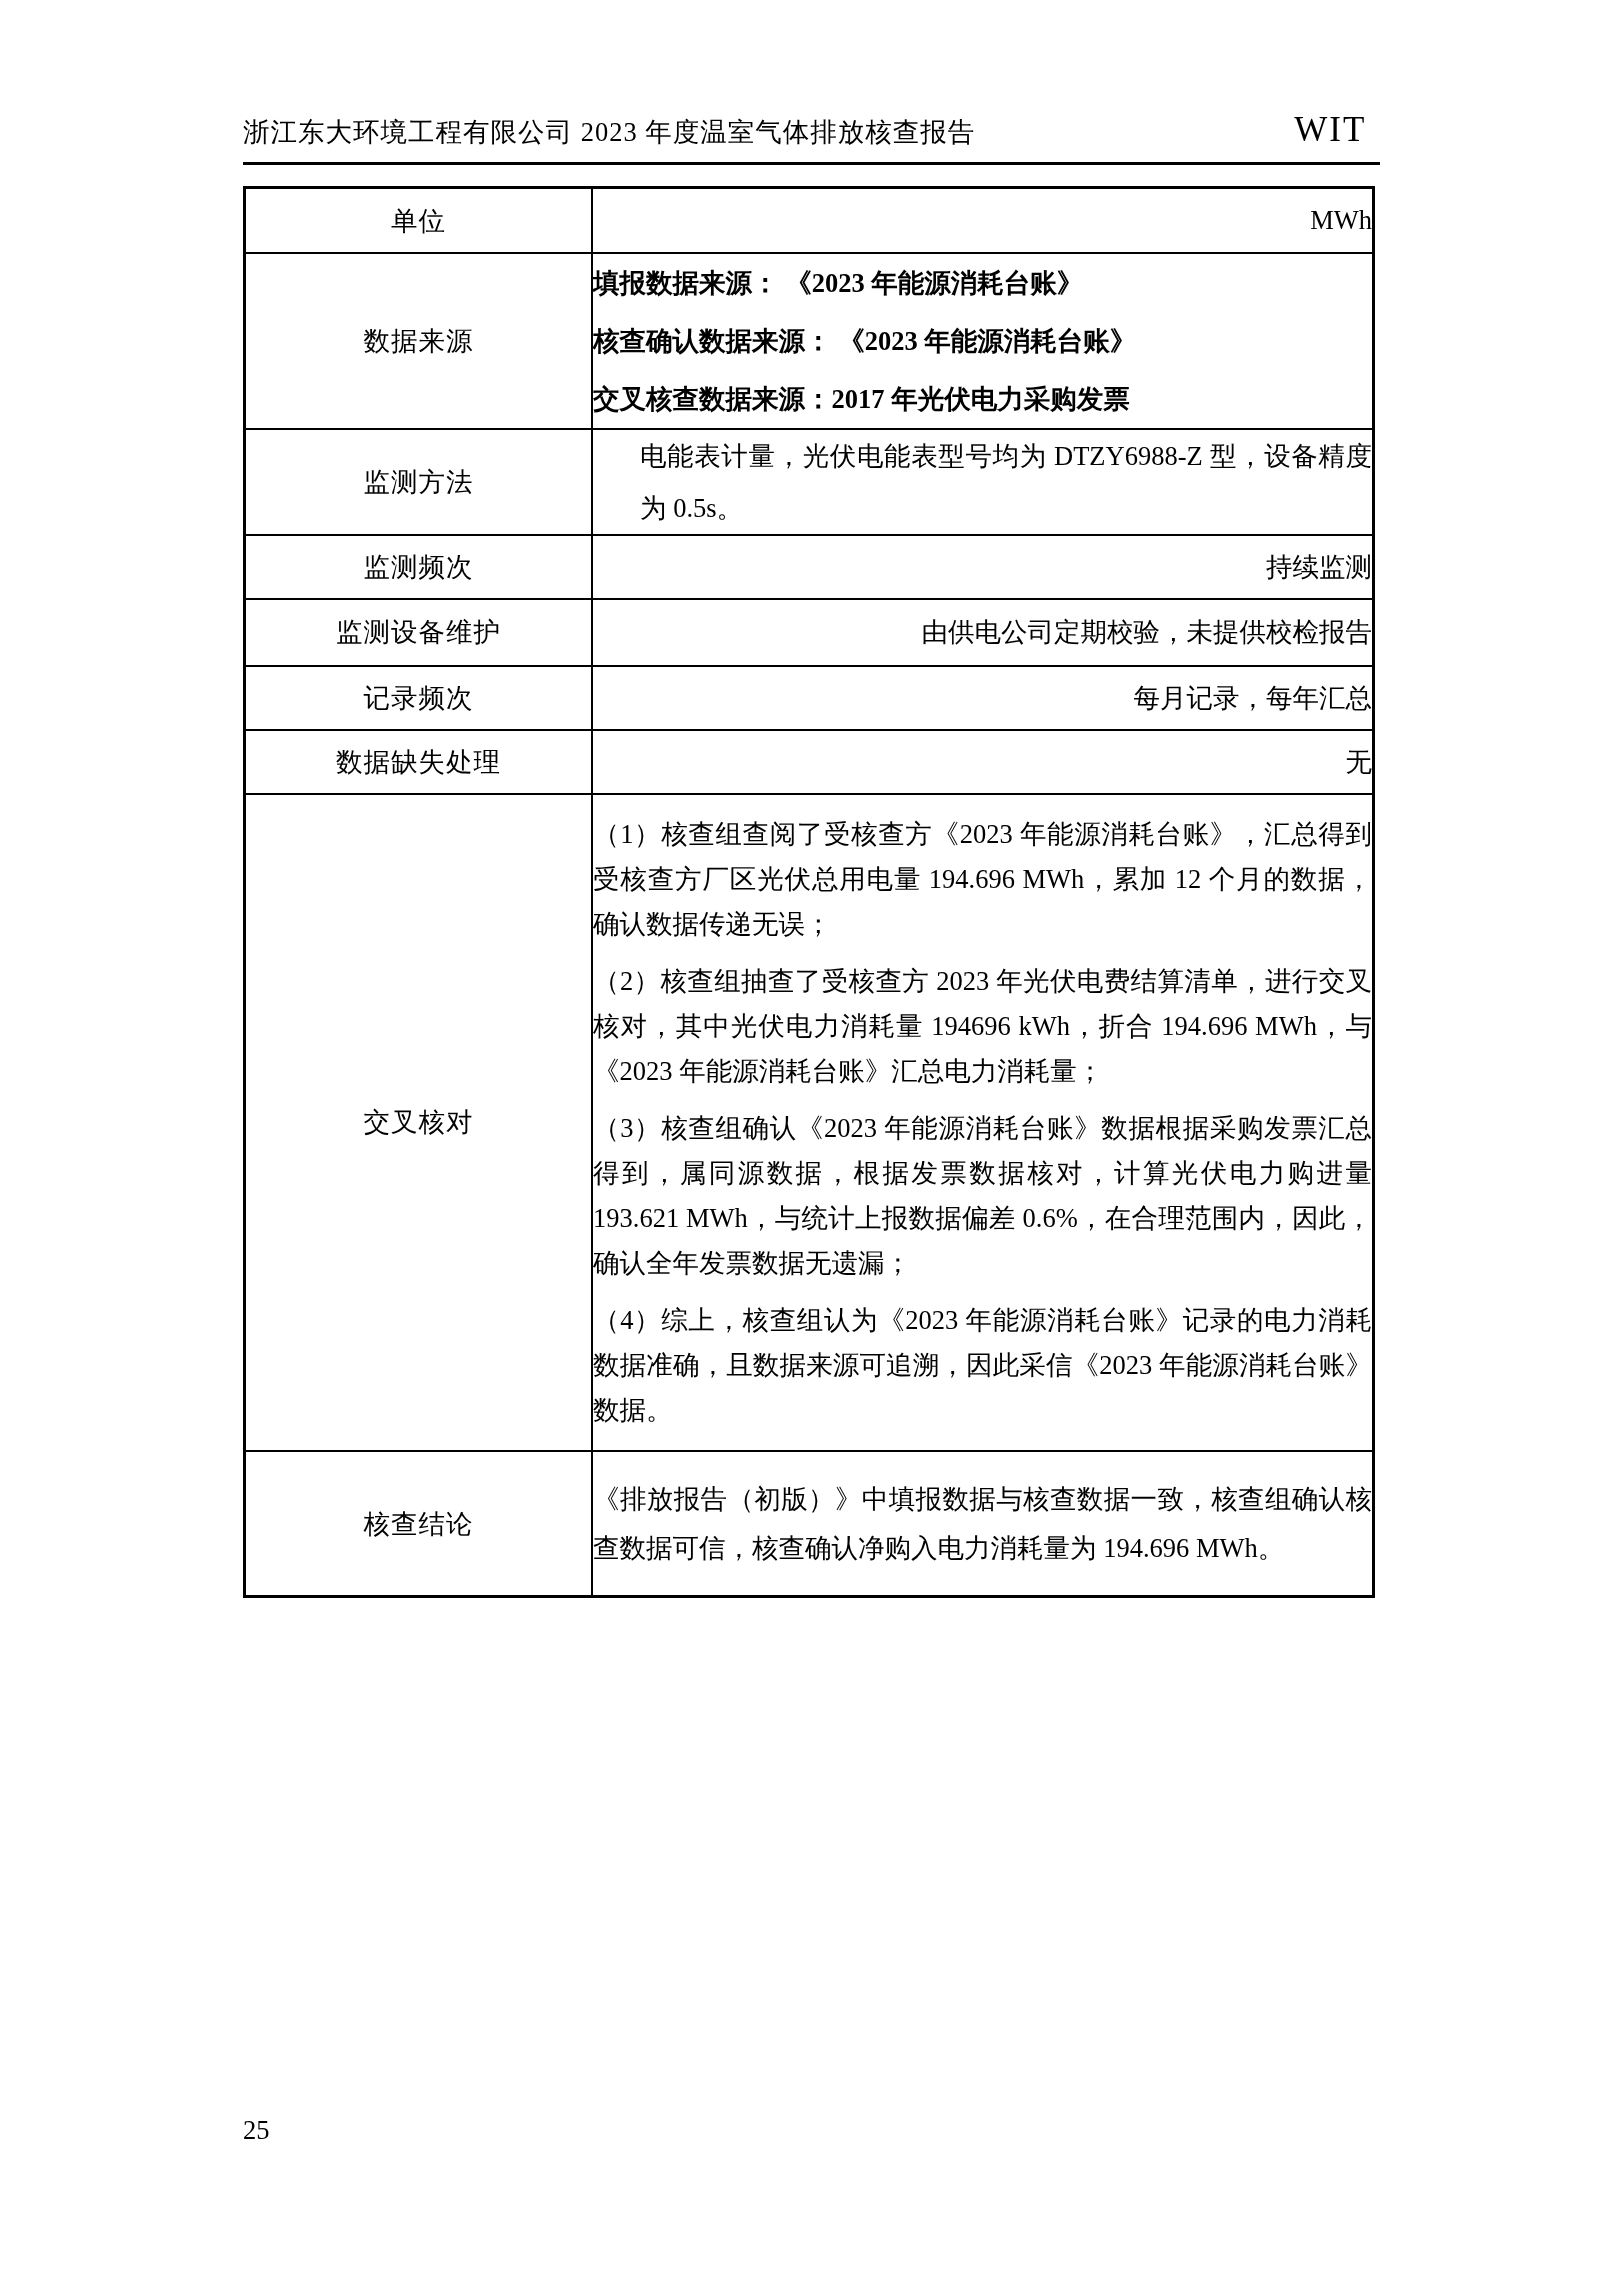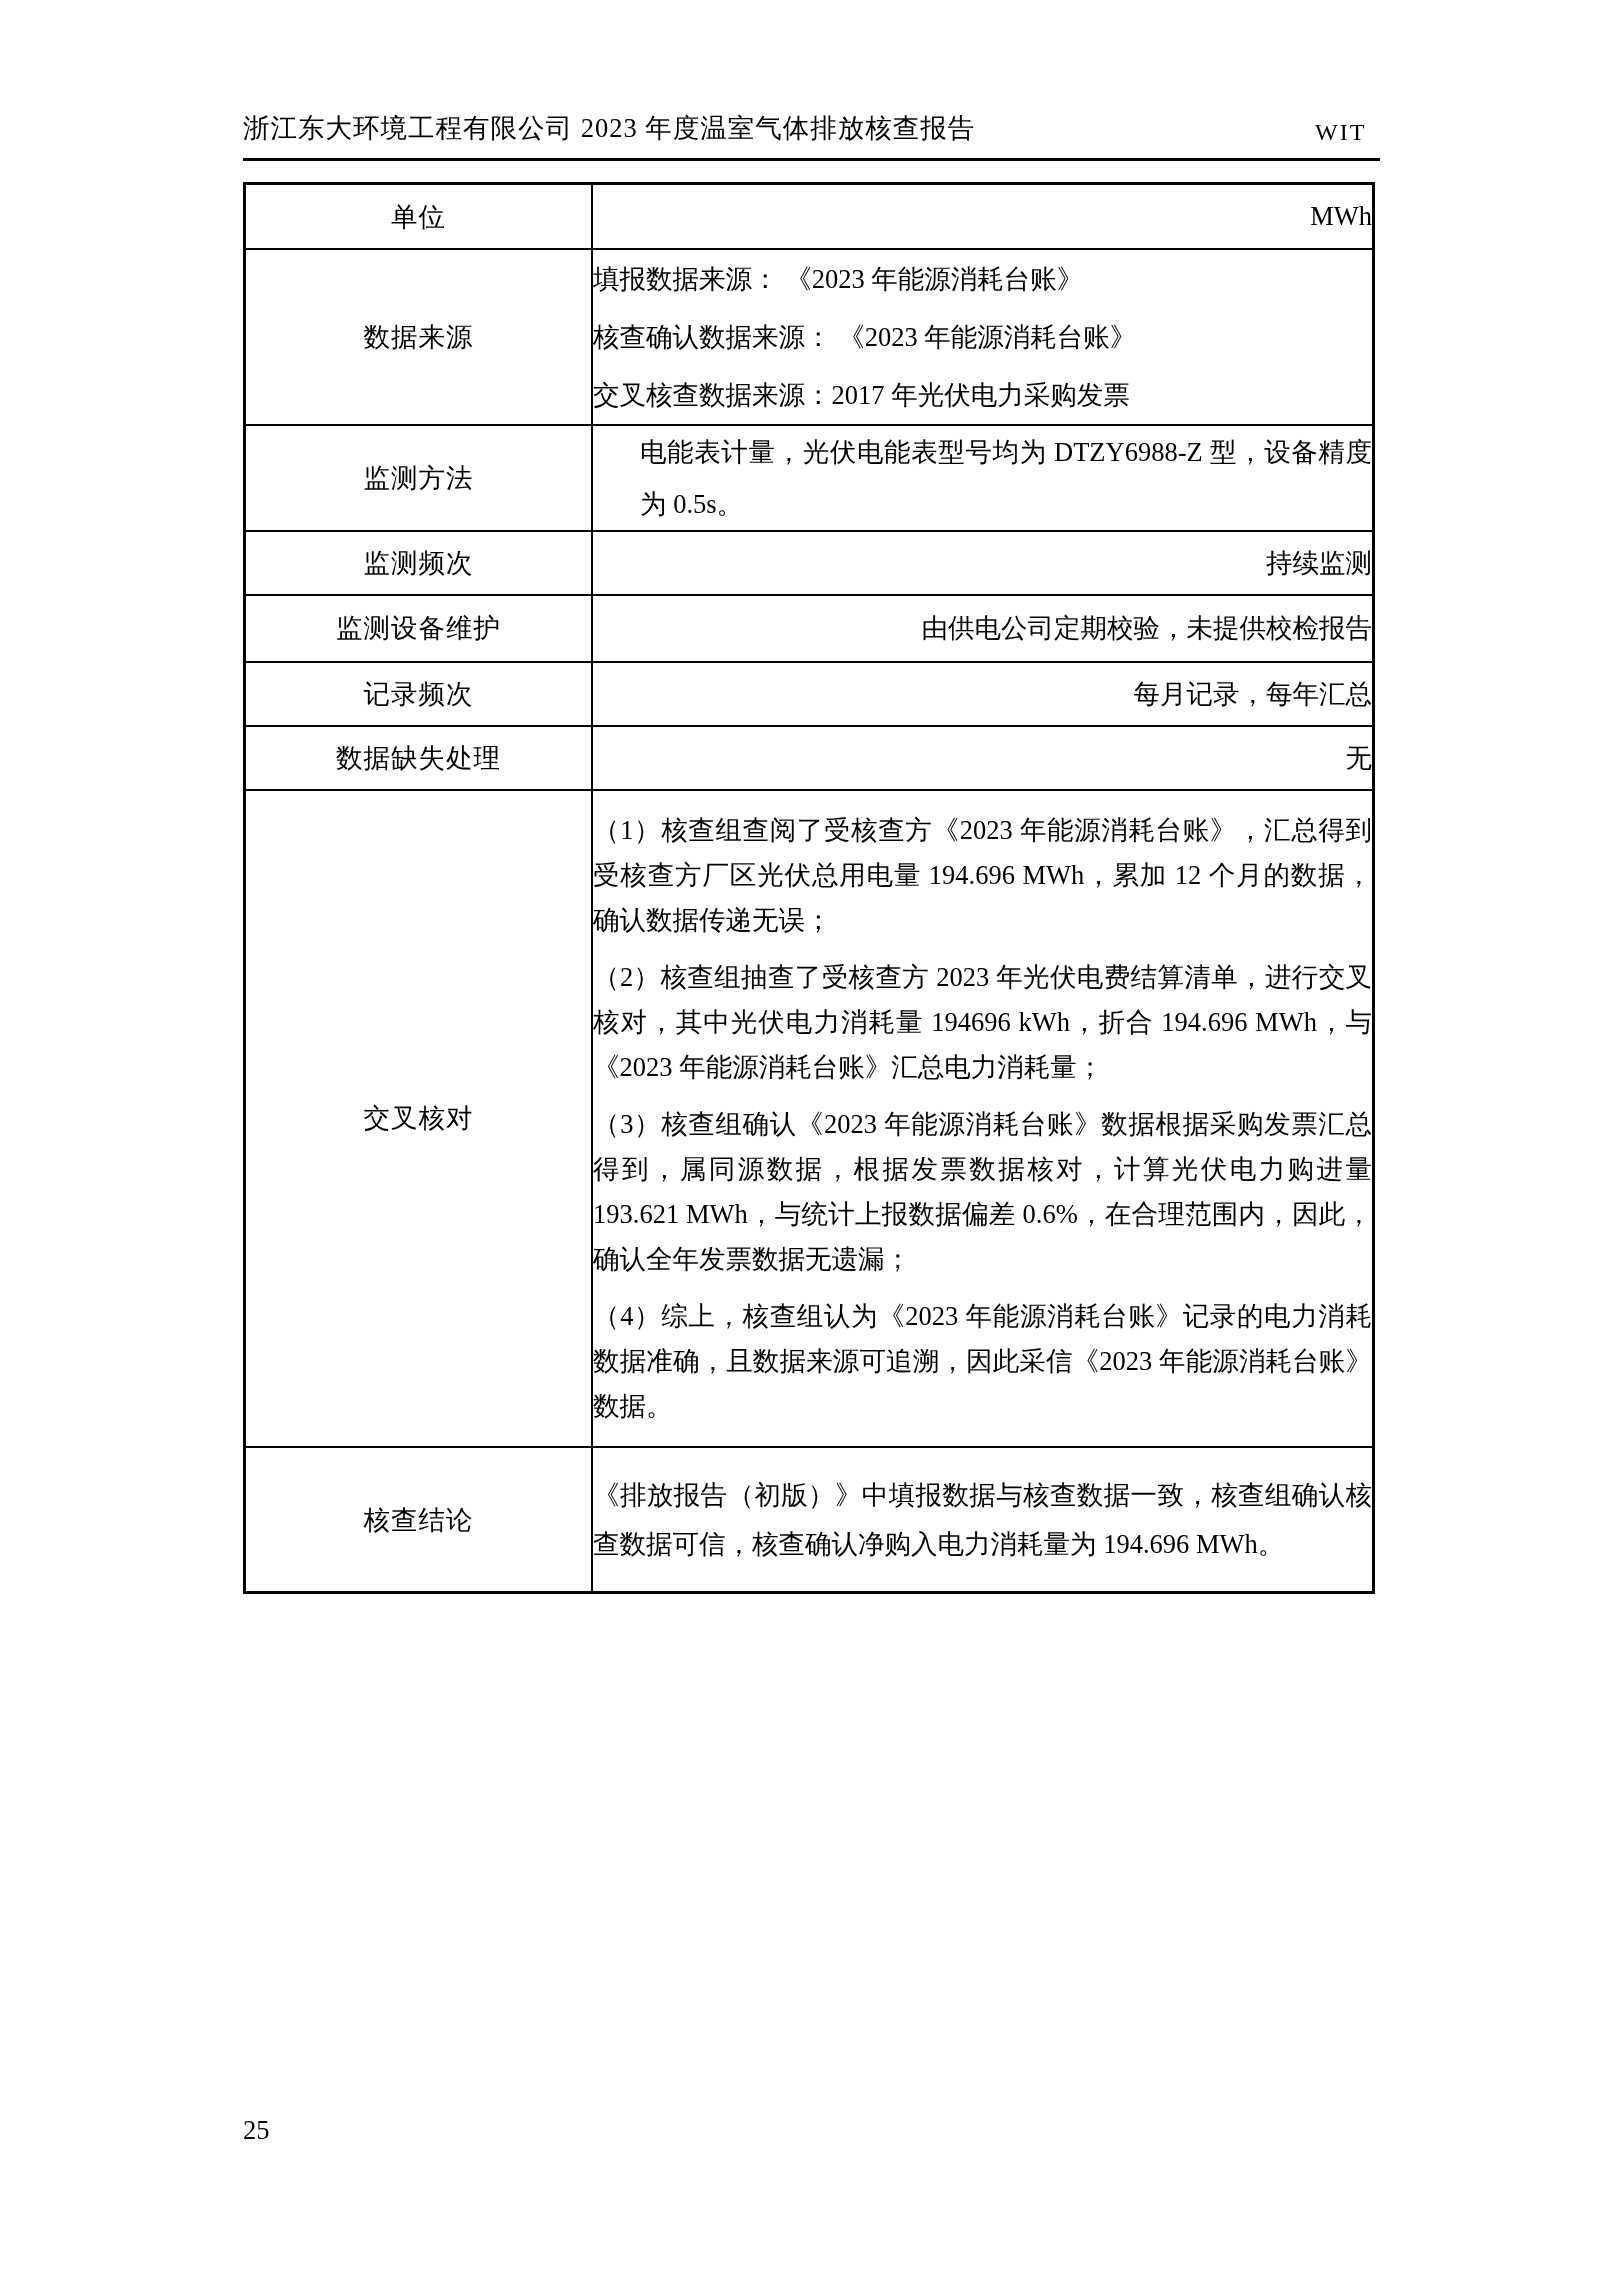--- a/index.html
+++ b/index.html
@@ -26,21 +26,21 @@
     align-items: flex-end;
     border-bottom: 3.9px solid #000000;
     padding-bottom: 11.8px;
   }
   .doc-header .title {
     font-size: 26.5px;
     letter-spacing: 1px;
     white-space: nowrap;
   }
   .doc-header .logo {
-    font-size: 24px;
+    font-size: 35px;
     letter-spacing: 2px;
     margin-right: 13.7px;
   }
   table.report {
     margin-top: 21.6px;
     width: 1132px;
     border-collapse: collapse;
     border: 3.9px solid #000000;
     table-layout: fixed;
   }
@@ -59,21 +59,21 @@
   td.value-center { text-align: right; }
   .r-unit       { height: 65px; }
   .r-source     { height: 173px; }
   .r-method     { height: 105px; }
   .r-freq       { height: 64px; }
   .r-maint      { height: 67px; }
   .r-record     { height: 64px; }
   .r-missing    { height: 64px; }
   .r-crosscheck { height: 657px; }
   .r-conclusion { height: 146px; }
-  .line3 div { line-height: 58px; text-align: left; }
+  .line3 div { line-height: 58px; text-align: left; font-weight: bold; }
   .r-method .value-cell { line-height: 52px; text-align: justify; padding-left: 47px; }
   .r-crosscheck .value-cell { padding-top: 3.9px; padding-bottom: 3.9px; }
   .r-crosscheck .value-cell p {
     margin: 12px 0;
     line-height: 45px;
     text-align: justify;
   }
   .r-conclusion .value-cell { line-height: 49px; text-align: justify; }
   .page-footer {
     position: absolute;

